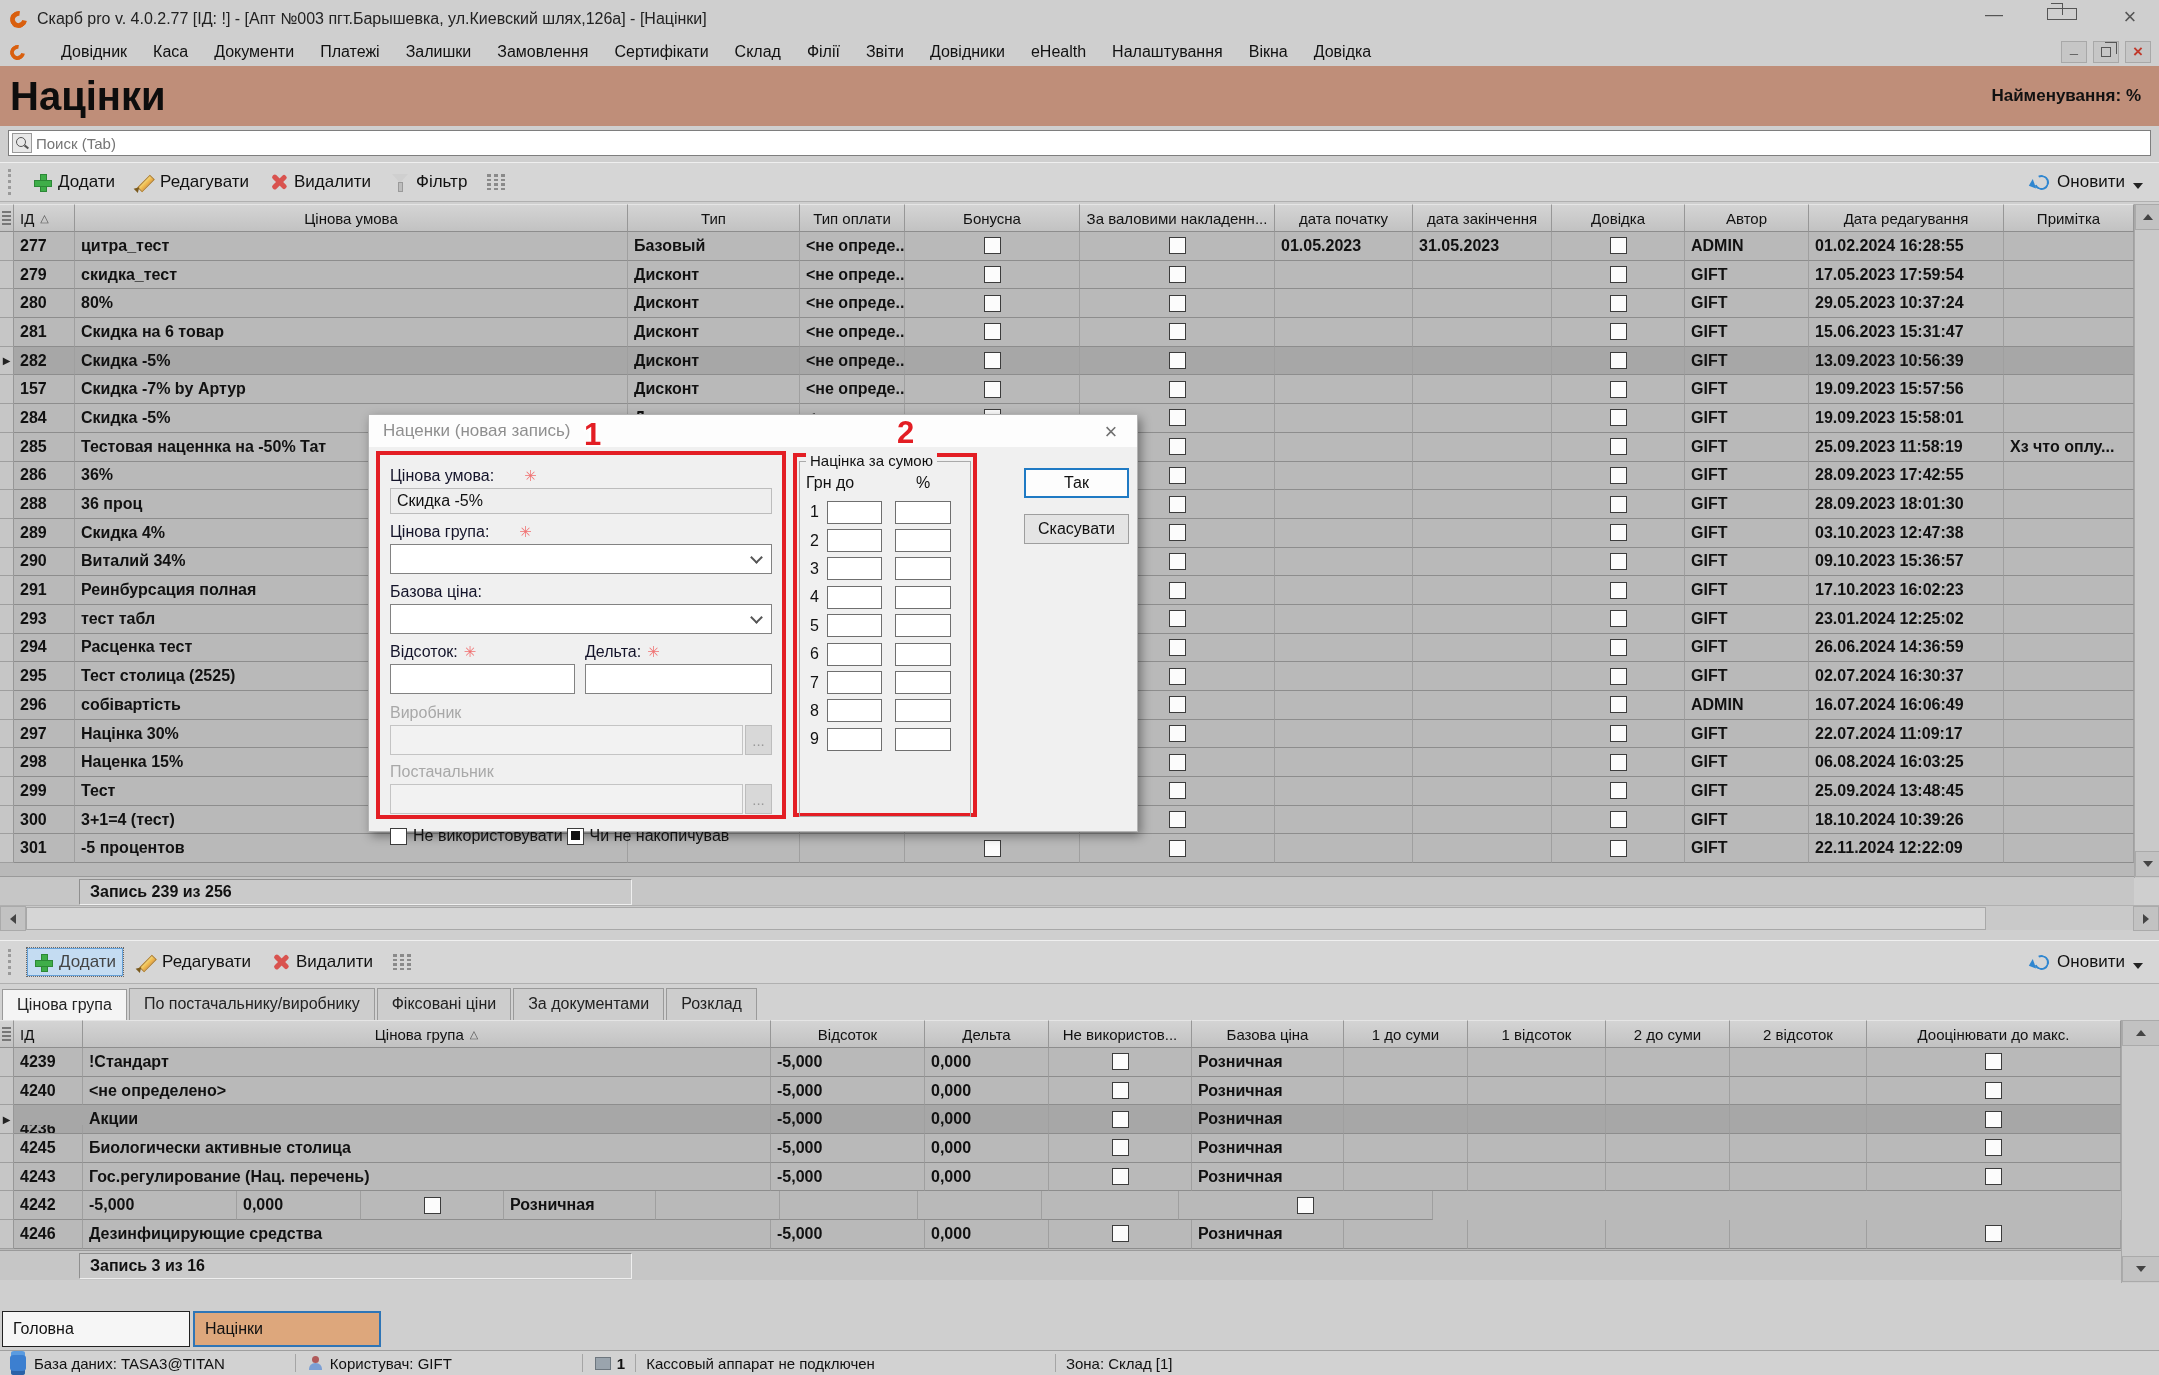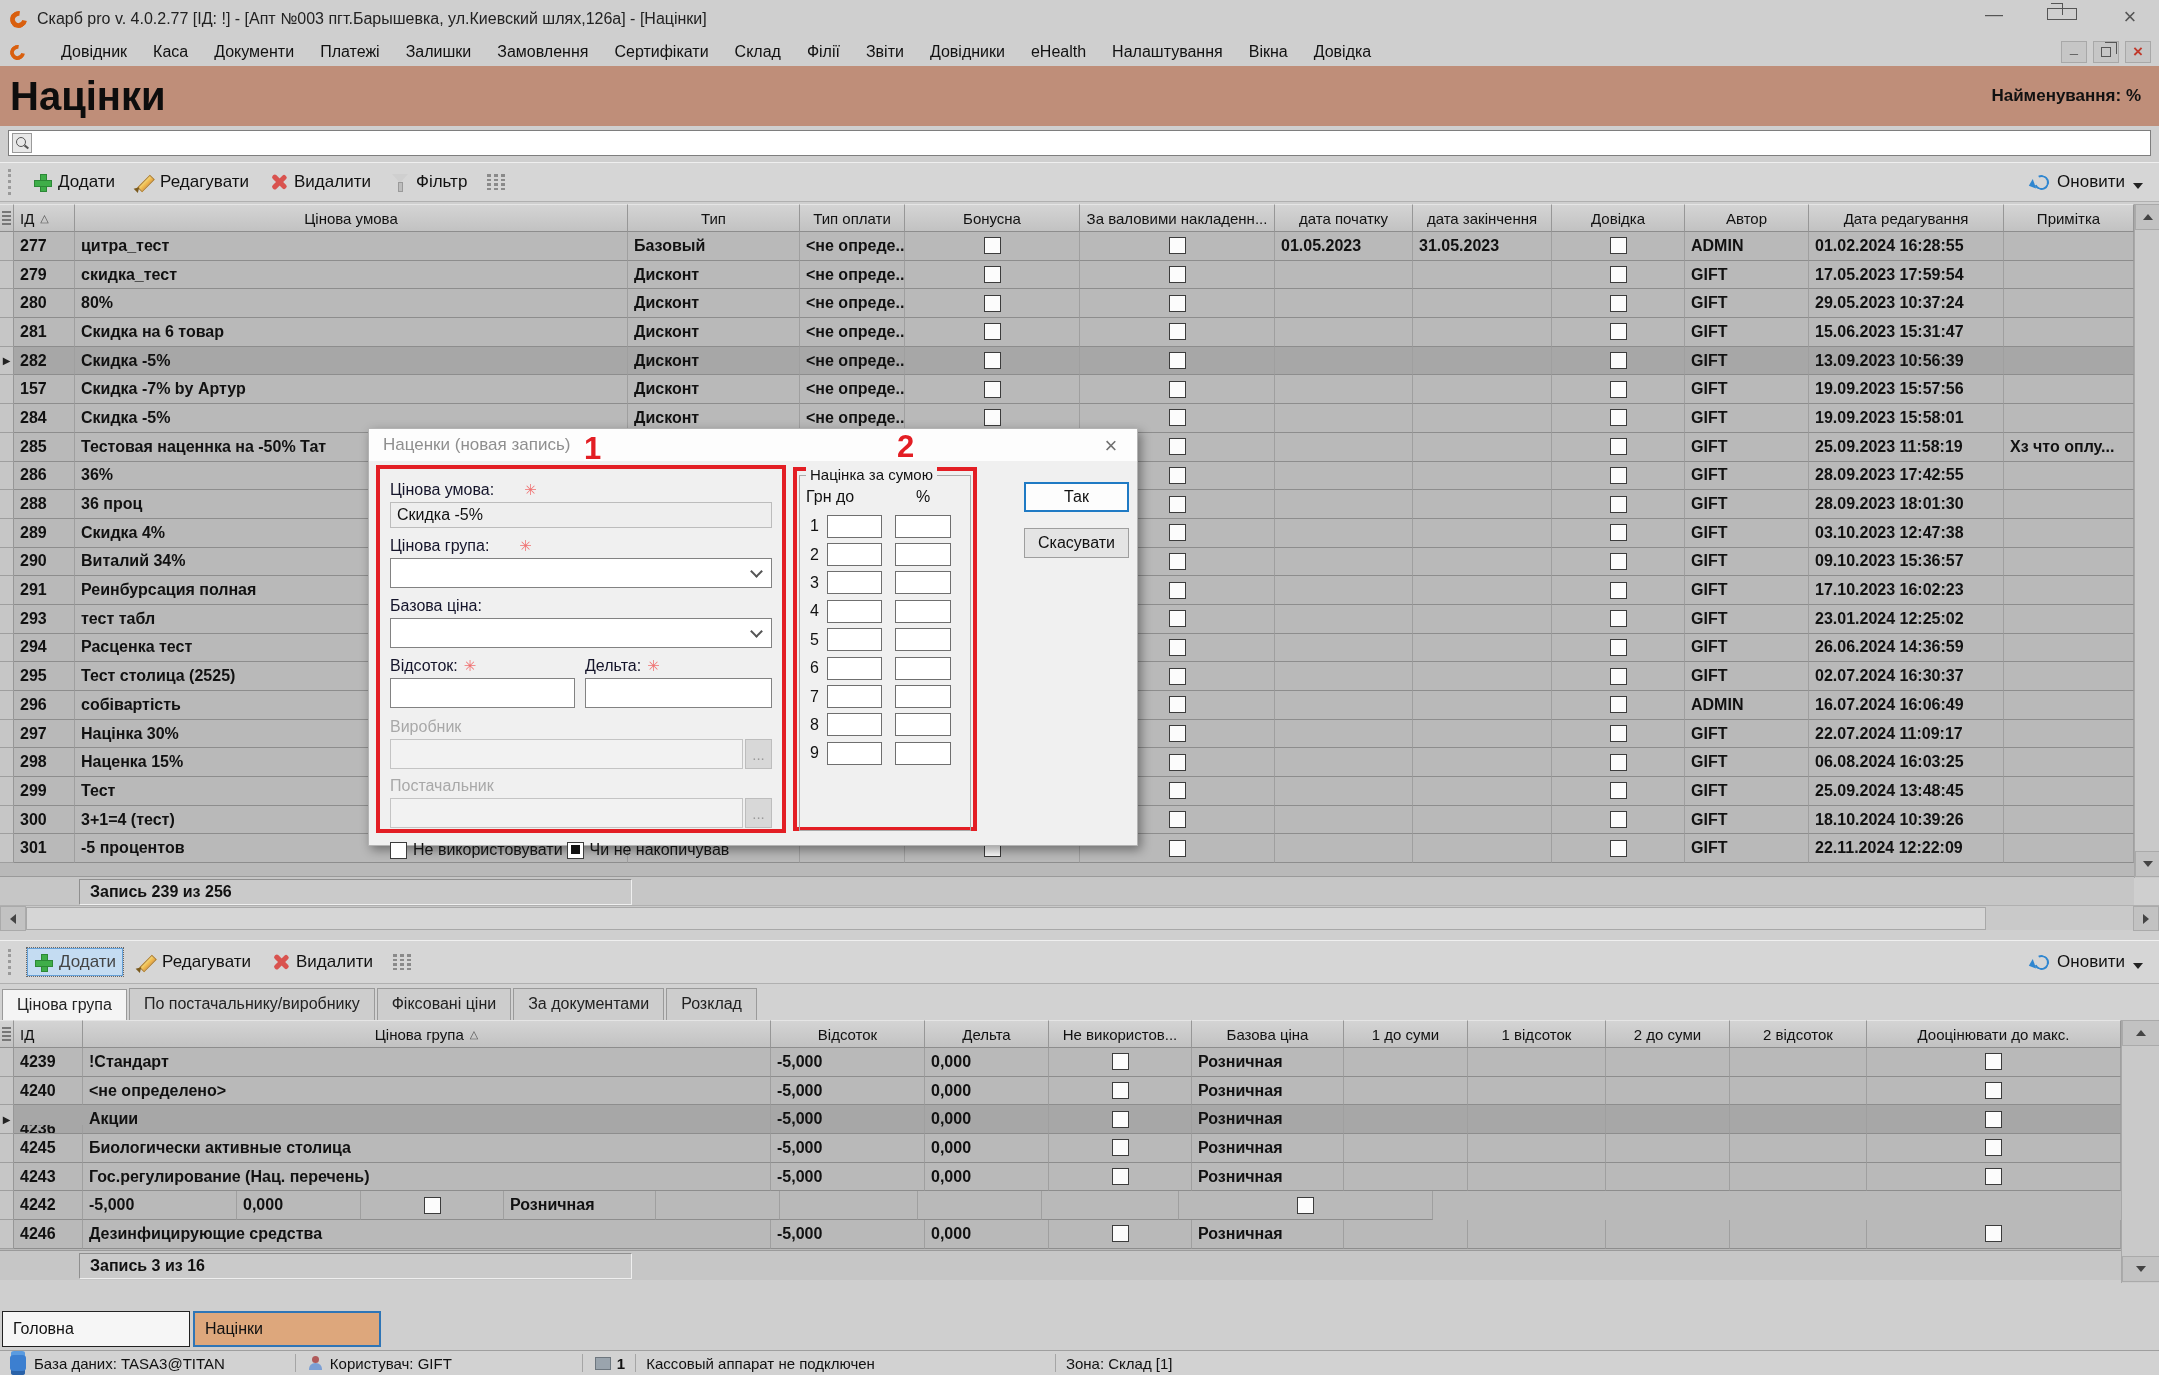--- a/index.html
+++ b/index.html
@@ -115,21 +115,21 @@
   .vscroll .sbtn { left:0; width:25px; height:26px; }
 
   
   #paneltabs { left:0; top:984px; width:2159px; height:36px; display:flex; align-items:flex-end; padding-left:2px;
     background:#d2d2d2; }
   .ptab { font-size:16px; padding:6px 14px 7px; border:1px solid #9a9a9a; border-bottom:none;
     background:#cdcdcd; margin-right:2px; color:#222; }
   .ptab.active { background:#f4f4f4; font-weight:normal; position:relative; top:1px; }
 
   
-  #dialog { left:368px; top:428px; width:770px; height:418px; background:#f0f0f0;
+  #dialog { left:368px; top:414px; width:770px; height:418px; background:#f0f0f0;
     border:1px solid #b3b3b3; box-shadow:3px 4px 10px rgba(0,0,0,.4); z-index:10; }
   #dlg-title { position:absolute; left:0; top:0; width:100%; height:32px; background:#fdfdfd;
     display:flex; align-items:center; padding-left:14px; font-size:17px; color:#8f8f8f; }
   #dlg-close { position:absolute; right:12px; top:4px; font-size:22px; color:#707070; width:28px; text-align:center; }
   .annot { position:absolute; color:#e31e24; font-size:31px; font-weight:bold;
     text-shadow:-2px 2px 0 #fff, 2px 2px 0 #fff, 0 -1px 0 #fff; z-index:12; }
   .redpanel { position:absolute; border:4px solid #e31e24; background:#f0f0f0; z-index:11; }
   #dlg-left { left:7px; top:36px; width:410px; height:368px; padding:6px 10px; }
   #dlg-right { left:424px; top:38px; width:184px; height:364px; padding:2px; }
   .dlbl { font-size:16px; color:#14142a; margin-top:6px; display:flex; }
@@ -217,20 +217,21 @@
 </div>
 
 <div class="abs" id="band">
   <span class="t">Націнки</span>
   <span class="r">Найменування: %</span>
 </div>
 
 <div class="abs" id="searchrow">
   <div class="searchbox">
     <span class="mag"></span>
+    <input placeholder="Поиск (Tab)" style="">
   </div>
 </div>
 
 <div class="abs toolbar" style="left:0; top:162px;">
   <span class="grip"></span>
   <span class="tbtn">
       <span class="ic-plus"></span>
       <span>Додати</span>
     </span>
   <span class="tbtn">

